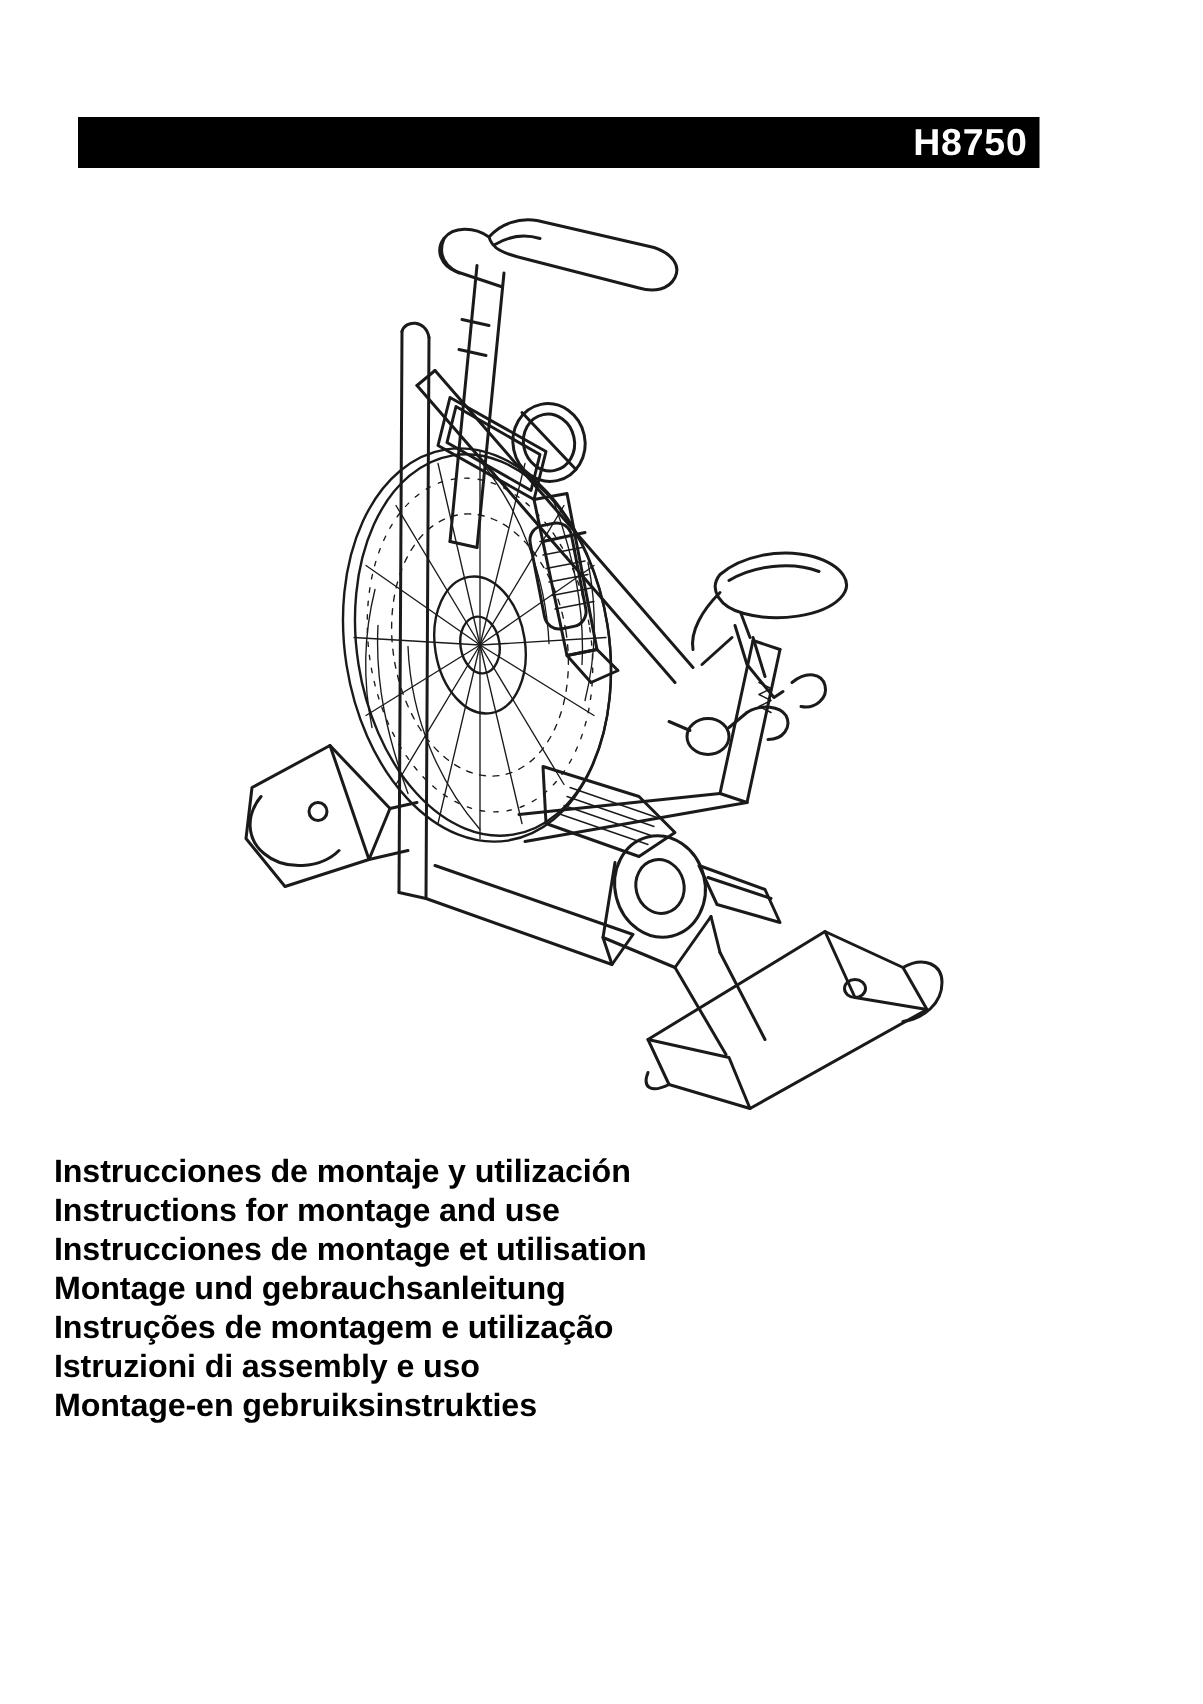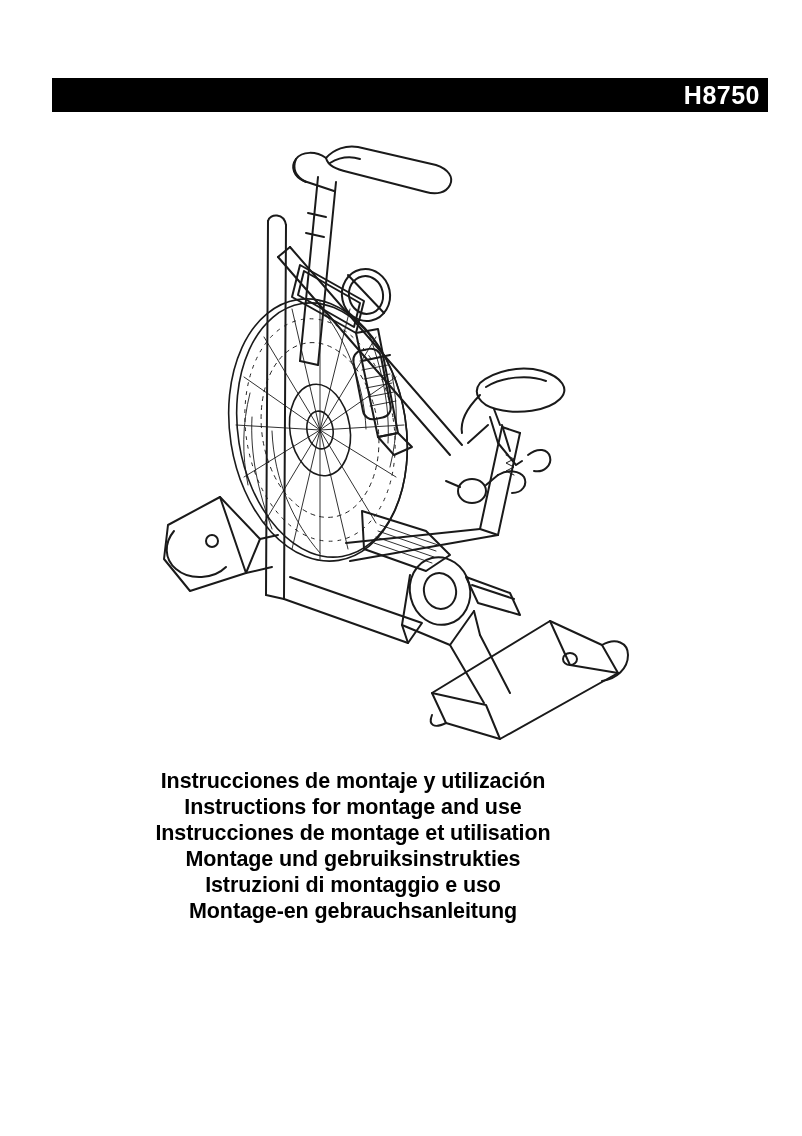--- a/index.html
+++ b/index.html
@@ -20,21 +20,21 @@
     height: 1136px;
     position: relative;
     background: #ffffff;
   }
 
   
   .header-bar {
     position: absolute;
     left: 52px;
     top: 78px;
-    width: 716px;
+    width: 641px;
     height: 34px;
     background: #000000;
     display: flex;
     align-items: center;
     justify-content: flex-end;
     box-sizing: border-box;
     padding-right: 8px;
   }
   .header-model {
     color: #ffffff;
@@ -58,21 +58,21 @@
     width: 100%;
     height: 100%;
   }
 
   
   .titles {
     position: absolute;
     left: 0;
     top: 768px;
     width: 706px;
-    text-align: center;
+    padding-left: 36px;
   }
   .titles .line {
     font-size: 21.5px;
     font-weight: bold;
     line-height: 26px;
     letter-spacing: -0.1px;
     white-space: nowrap;
     font-family: "Liberation Sans", sans-serif;
   }
 </style>
@@ -242,18 +242,19 @@
         <path d="M322 460 L364 474"></path>
       </g>
 
     </svg>
   </div>
 
   <div class="titles">
     <div class="line">Instrucciones de montaje y utilización</div>
     <div class="line">Instructions for montage and use</div>
     <div class="line">Instrucciones de montage et utilisation</div>
-    <div class="line">Montage und gebruiksinstrukties</div>
-    <div class="line">Istruzioni di montaggio e uso</div>
-    <div class="line">Montage-en gebrauchsanleitung</div>
+    <div class="line">Montage und gebrauchsanleitung</div>
+    <div class="line">Instruções de montagem e utilização</div>
+    <div class="line">Istruzioni di assembly e uso</div>
+    <div class="line">Montage-en gebruiksinstrukties</div>
   </div>
 
 </div>
 
 </body></html>

